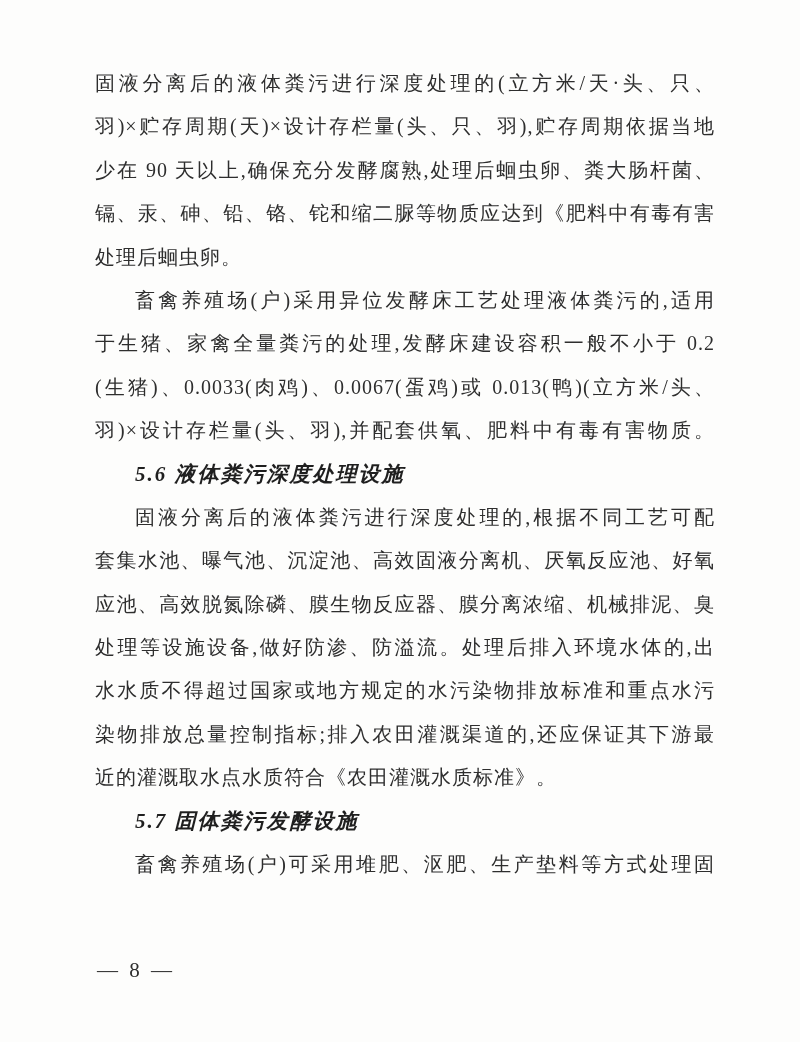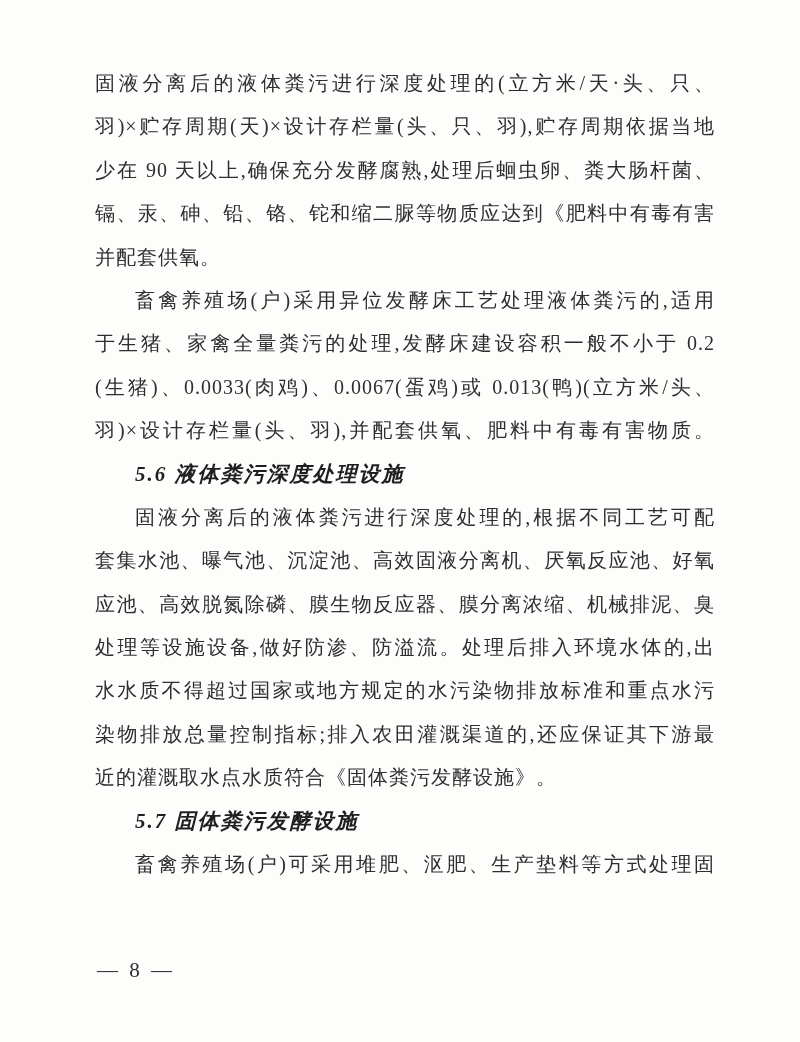--- a/index.html
+++ b/index.html
@@ -46,30 +46,30 @@
   }
 </style>
 </head>
 <body>
 
 <div class="page">
   <div class="line just">固液分离后的液体粪污进行深度处理的(立方米/天·头、只、</div>
   <div class="line just">羽)×贮存周期(天)×设计存栏量(头、只、羽),贮存周期依据当地</div>
   <div class="line just">少在 90 天以上,确保充分发酵腐熟,处理后蛔虫卵、粪大肠杆菌、</div>
   <div class="line just">镉、汞、砷、铅、铬、铊和缩二脲等物质应达到《肥料中有毒有害物质</div>
-  <div class="line">并配套供氧。</div>
+  <div class="line">处理后蛔虫卵。</div>
   <div class="line just indent">畜禽养殖场(户)采用异位发酵床工艺处理液体粪污的,适用</div>
   <div class="line just">于生猪、家禽全量粪污的处理,发酵床建设容积一般不小于 0.2</div>
   <div class="line just">(生猪)、0.0033(肉鸡)、0.0067(蛋鸡)或 0.013(鸭)(立方米/头、</div>
   <div class="line just">羽)×设计存栏量(头、羽),并配套供氧、肥料中有毒有害物质。</div>
   <div class="line heading indent">5.6 液体粪污深度处理设施</div>
   <div class="line just indent">固液分离后的液体粪污进行深度处理的,根据不同工艺可配</div>
   <div class="line just">套集水池、曝气池、沉淀池、高效固液分离机、厌氧反应池、好氧反</div>
   <div class="line just">应池、高效脱氮除磷、膜生物反应器、膜分离浓缩、机械排泥、臭气</div>
   <div class="line just">处理等设施设备,做好防渗、防溢流。处理后排入环境水体的,出</div>
   <div class="line just">水水质不得超过国家或地方规定的水污染物排放标准和重点水污</div>
   <div class="line just">染物排放总量控制指标;排入农田灌溉渠道的,还应保证其下游最</div>
-  <div class="line">近的灌溉取水点水质符合《固体粪污发酵设施》。</div>
+  <div class="line">近的灌溉取水点水质符合《农田灌溉水质标准》。</div>
   <div class="line heading indent">5.7 固体粪污发酵设施</div>
   <div class="line just indent">畜禽养殖场(户)可采用堆肥、沤肥、生产垫料等方式处理固</div>
 
   <div class="footer">— 8 —</div>
 </div>
 
 </body></html>

